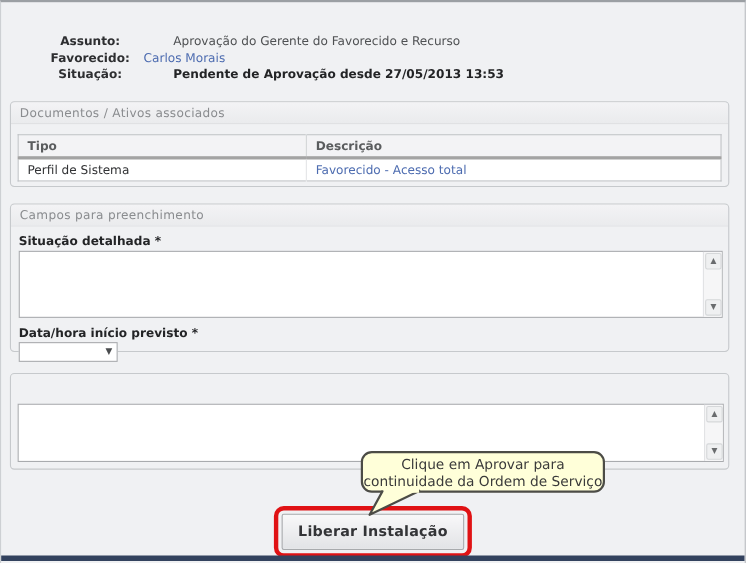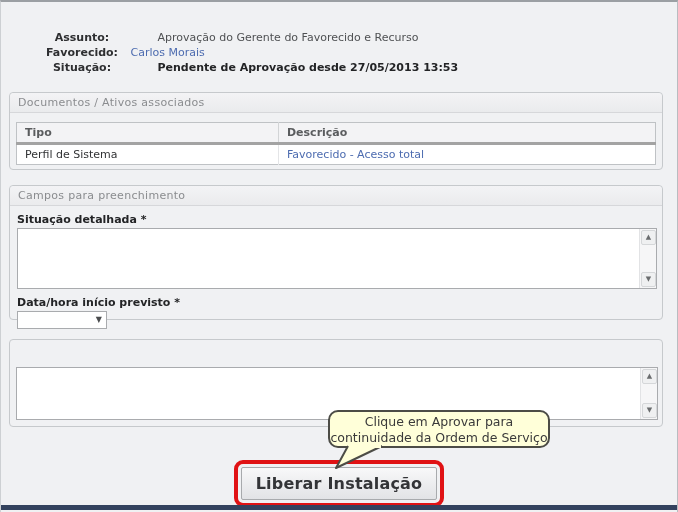--- a/index.html
+++ b/index.html
@@ -36,21 +36,21 @@
   .sbar{position:absolute;right:0;top:0;bottom:0;width:16px;background:#f6f6f7;border-left:1px solid #e2e3e5;}
   .sarrow{position:absolute;left:1px;width:13px;height:13px;line-height:13px;text-align:center;
         font-size:7px;color:#6a6c6e;background:#eff0f1;border:1px solid #d5d7d9;border-radius:2px;cursor:pointer;}
   .sarrow.up{top:1px;} .sarrow.down{bottom:1px;}
   .combo{position:absolute;left:7px;width:90px;height:18px;background:#fff;border:1px solid #a9abae;
         box-sizing:border-box;cursor:pointer;}
   .carrow{position:absolute;right:4px;top:3px;font-size:8px;color:#4a4c4e;}
   .note{position:absolute;left:20px;top:432px;color:#4f5153;}
   .note .bullet{margin-right:7px;color:#333;}
   .btnrow{position:absolute;left:0;top:458px;width:100%;display:flex;justify-content:center;align-items:center;gap:14px;}
-  .btn{font-family:inherit;font-size:16px;font-weight:bold;color:#333437;height:33px;padding:0 14px;
+  .btn{font-family:inherit;font-size:13px;font-weight:bold;color:#333437;height:33px;padding:0 14px;
         background:linear-gradient(#f8f8f9,#e2e3e6);border:1px solid #a8aaad;border-radius:2px;cursor:pointer;letter-spacing:.2px;}
   .ring{border:4px solid #e01214;border-radius:9px;padding:3px;background:transparent;}
   .callout{position:absolute;left:300px;top:408px;width:222px;height:38px;background:#ffffd9;
         border:2px solid #4c4c46;border-radius:10px;box-sizing:border-box;
         text-align:center;font-size:12.5px;color:#3a3a3a;line-height:16px;padding-top:2px;z-index:5;margin-left:27px;}
   .tail{position:absolute;left:2px;top:32px;z-index:6;}
   .bottombar{position:absolute;left:0;bottom:2px;width:100%;height:5px;background:#33425e;}
 </style>
 </head>
 <body>

